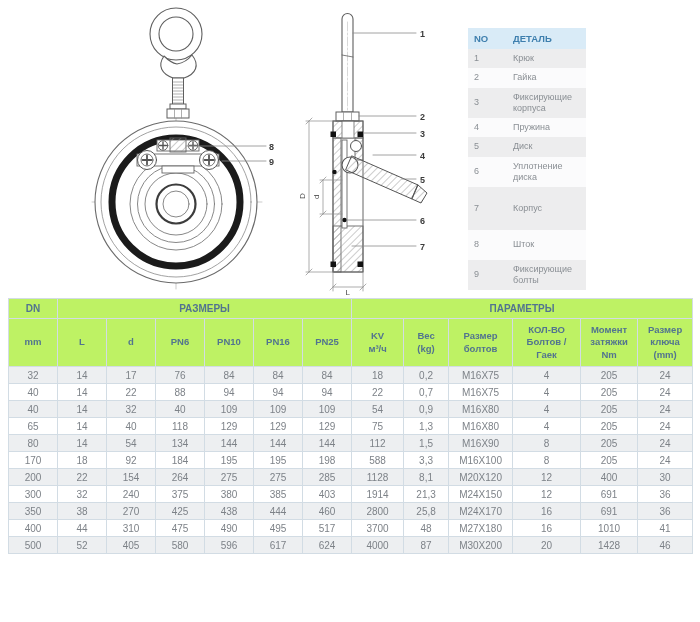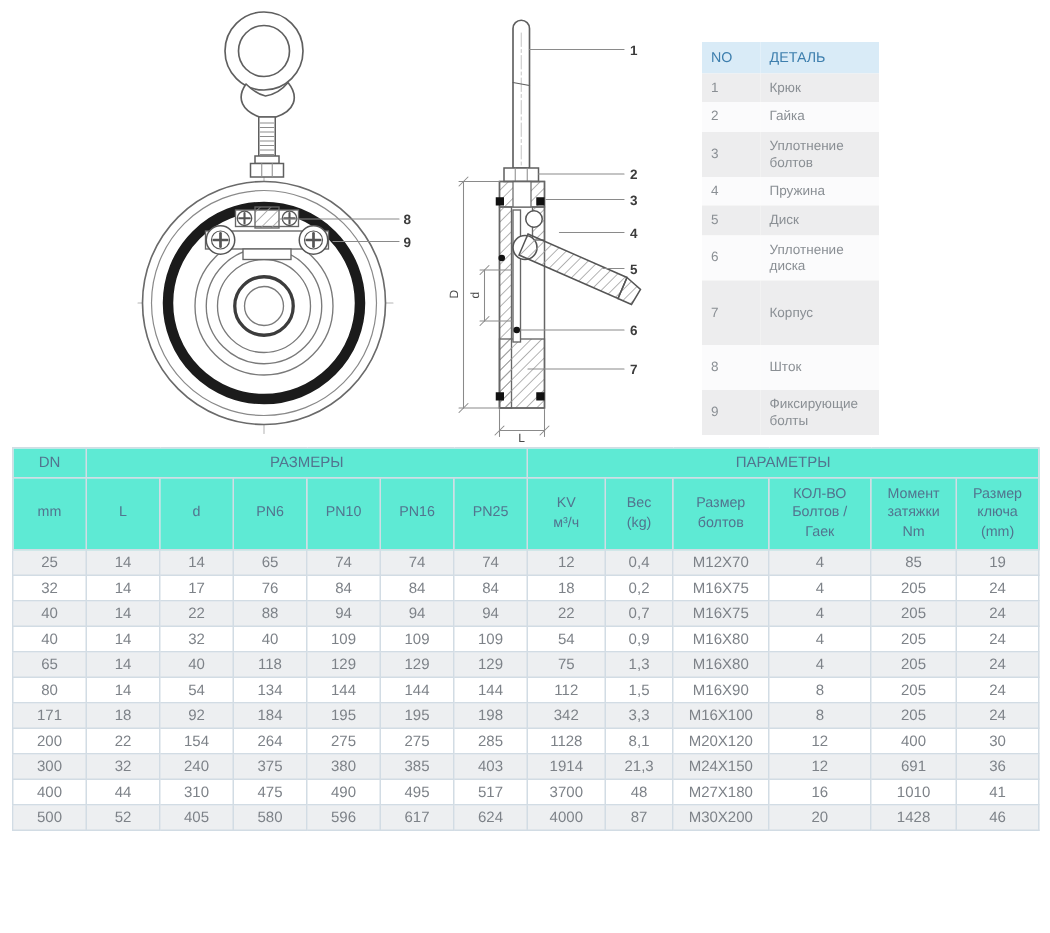--- a/index.html
+++ b/index.html
@@ -8,41 +8,41 @@
     font-family:"Liberation Sans", sans-serif; overflow:hidden;
   }
   svg.drawing { position:absolute; left:0; top:0; }
 
   
   table.parts {
     position:absolute; left:468px; top:28px; width:118px;
     border-collapse:collapse; table-layout:fixed;
   }
   table.parts th {
-    background:#d9ebf7; color:#3e7fae; font-size:9.5px; font-weight:normal;
+    background:#d9ebf7; color:#3e7fae; font-size:9.5px; font-weight:bold;
     text-align:left; padding:5px 3px 5px 6px;
   }
   table.parts th:first-child { width:30px; }
   table.parts td {
     font-size:9px; color:#8a8f94; padding:4px 3px 4px 6px; line-height:1.25;
     vertical-align:middle;
   }
   table.parts tbody tr:nth-child(odd)  { background:#ededee; }
   table.parts tbody tr:nth-child(even) { background:#fbfbfc; }
   table.parts tbody tr:nth-child(7) td { padding-top:16px; padding-bottom:16px; }
   table.parts tbody tr:nth-child(8) td { padding-top:9px;  padding-bottom:9px; }
 
   
   table.main {
     position:absolute; left:8px; top:298px; width:684px;
     border-collapse:collapse; table-layout:fixed;
   }
   table.main th, table.main td { border:1px solid #d2dce4; }
   table.main thead th {
-    background:#5eead4; color:#52748f; font-weight:normal; text-align:center;
+    background:#bef264; color:#52748f; font-weight:bold; text-align:center;
   }
   table.main thead tr.grp th { font-size:10px; padding:4px 2px; }
   table.main thead tr.sub th { font-size:9.5px; line-height:1.3; padding:5px 1px; }
   table.main td {
     font-size:10px; color:#7d8288; text-align:center; padding:2px 1px;
     background:#ffffff; height:12px;
   }
   table.main tbody tr:nth-child(odd) td { background:#edeff1; }
 
   
@@ -218,21 +218,21 @@
         <tr>
           <td>1</td>
           <td>Крюк</td>
         </tr>
         <tr>
           <td>2</td>
           <td>Гайка</td>
         </tr>
         <tr>
           <td>3</td>
-          <td>Уплотнение болтов</td>
+          <td>Фиксирующие корпуса</td>
         </tr>
         <tr>
           <td>4</td>
           <td>Пружина</td>
         </tr>
         <tr>
           <td>5</td>
           <td>Диск</td>
         </tr>
         <tr>
@@ -287,35 +287,20 @@
           <th>KV<br>м³/ч</th>
           <th>Вес<br>(kg)</th>
           <th>Размер<br>болтов</th>
           <th>КОЛ-ВО<br>Болтов /<br>Гаек</th>
           <th>Момент<br>затяжки<br>Nm</th>
           <th>Размер<br>ключа<br>(mm)</th>
         </tr>
     </thead>
     <tbody id="main-body">
         <tr>
-          <td>25</td>
-          <td>14</td>
-          <td>14</td>
-          <td>65</td>
-          <td>74</td>
-          <td>74</td>
-          <td>74</td>
-          <td>12</td>
-          <td>0,4</td>
-          <td>M12X70</td>
-          <td>4</td>
-          <td>85</td>
-          <td>19</td>
-        </tr>
-        <tr>
           <td>32</td>
           <td>14</td>
           <td>17</td>
           <td>76</td>
           <td>84</td>
           <td>84</td>
           <td>84</td>
           <td>18</td>
           <td>0,2</td>
           <td>M16X75</td>
@@ -377,28 +362,28 @@
           <td>144</td>
           <td>144</td>
           <td>112</td>
           <td>1,5</td>
           <td>M16X90</td>
           <td>8</td>
           <td>205</td>
           <td>24</td>
         </tr>
         <tr>
-          <td>171</td>
+          <td>170</td>
           <td>18</td>
           <td>92</td>
           <td>184</td>
           <td>195</td>
           <td>195</td>
           <td>198</td>
-          <td>342</td>
+          <td>588</td>
           <td>3,3</td>
           <td>M16X100</td>
           <td>8</td>
           <td>205</td>
           <td>24</td>
         </tr>
         <tr>
           <td>200</td>
           <td>22</td>
           <td>154</td>
@@ -422,20 +407,35 @@
           <td>385</td>
           <td>403</td>
           <td>1914</td>
           <td>21,3</td>
           <td>M24X150</td>
           <td>12</td>
           <td>691</td>
           <td>36</td>
         </tr>
         <tr>
+          <td>350</td>
+          <td>38</td>
+          <td>270</td>
+          <td>425</td>
+          <td>438</td>
+          <td>444</td>
+          <td>460</td>
+          <td>2800</td>
+          <td>25,8</td>
+          <td>M24X170</td>
+          <td>16</td>
+          <td>691</td>
+          <td>36</td>
+        </tr>
+        <tr>
           <td>400</td>
           <td>44</td>
           <td>310</td>
           <td>475</td>
           <td>490</td>
           <td>495</td>
           <td>517</td>
           <td>3700</td>
           <td>48</td>
           <td>M27X180</td>

